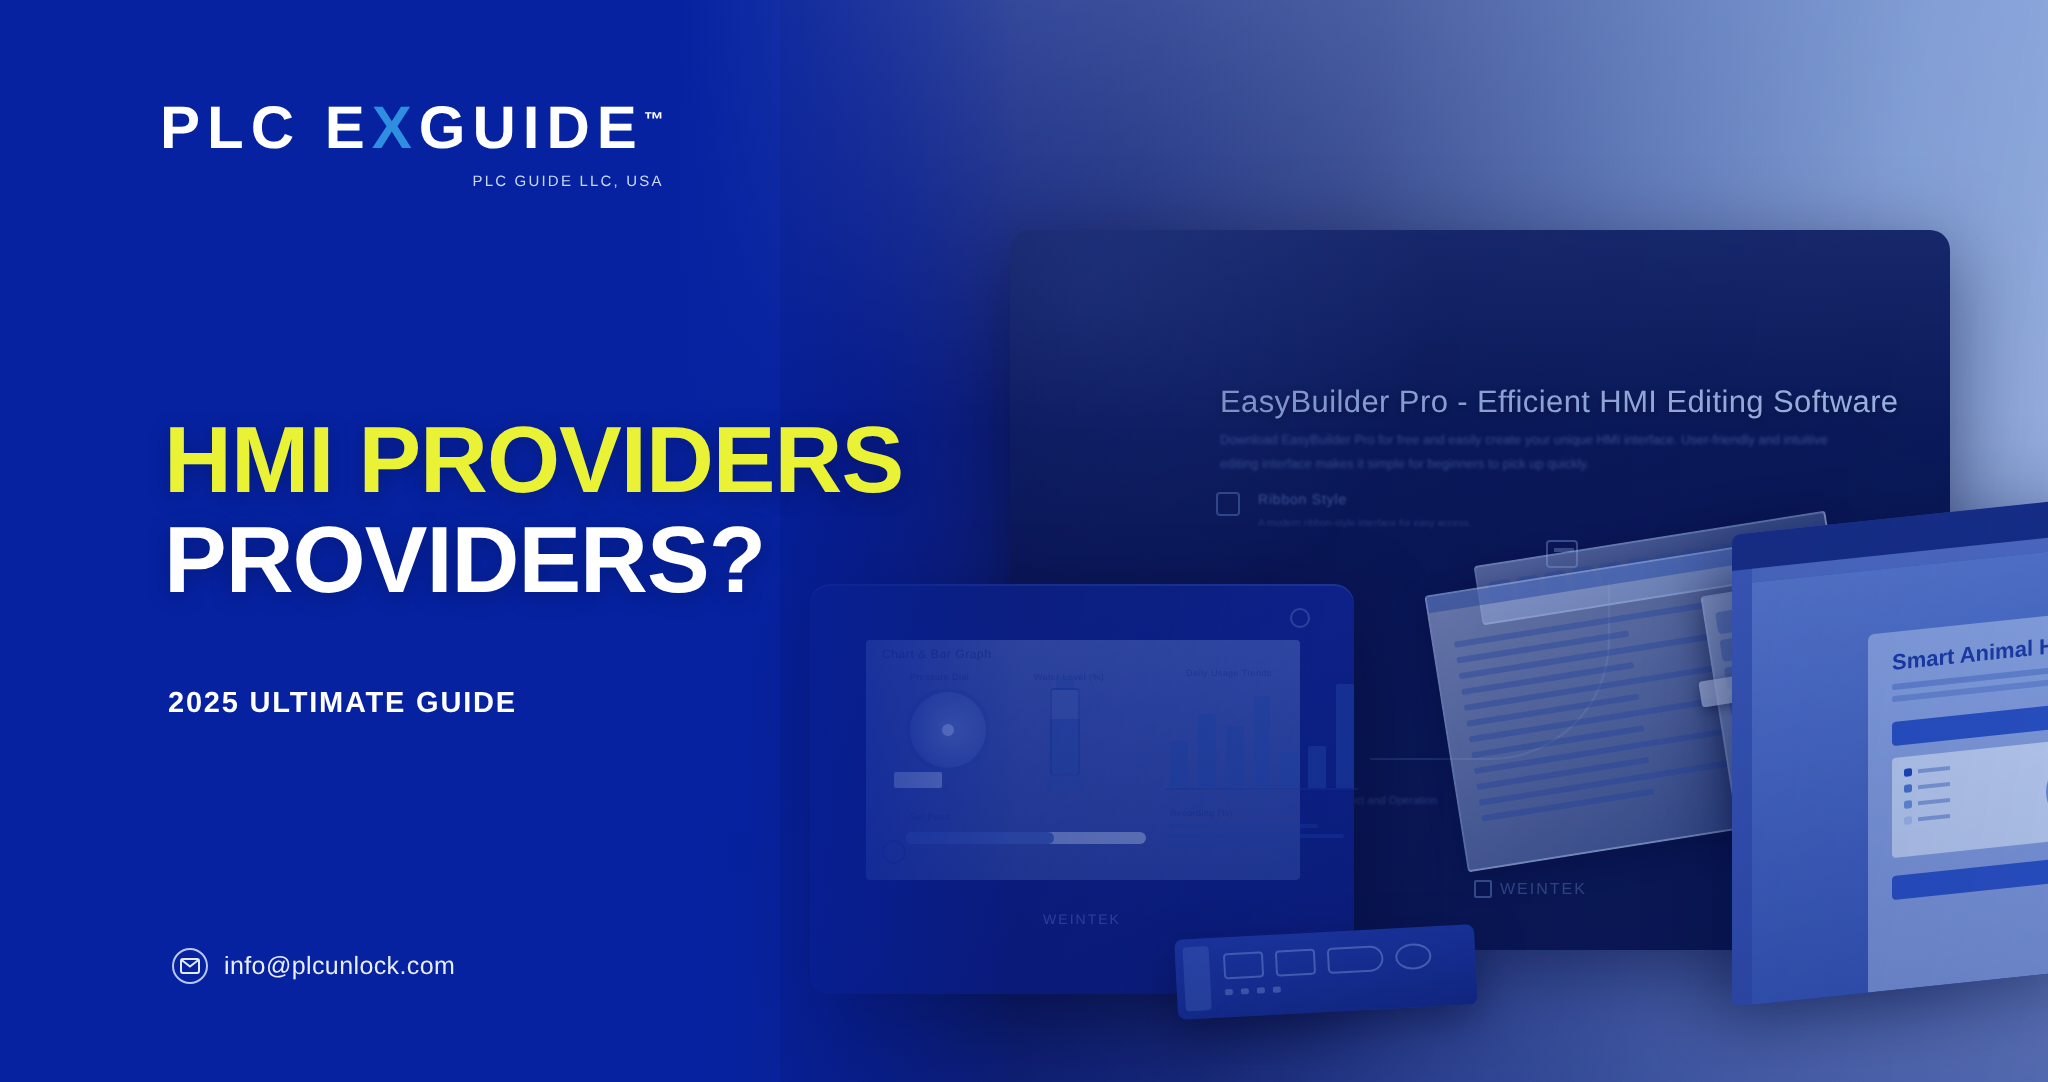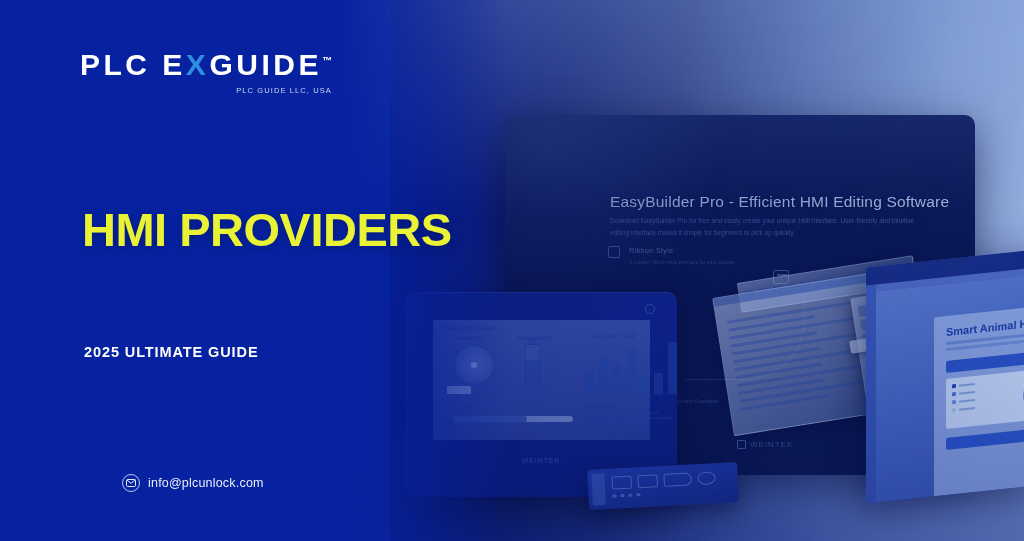--- a/index.html
+++ b/index.html
@@ -287,21 +287,21 @@
   }
   .headline .accent { color:#E9F234; }
   .subhead {
     position:absolute; left:84px; top:344px;
     font-size:14.5px; font-weight:bold; letter-spacing:0.9px; color:#FFFFFF;
   }
 
   
   .footer {
     position:absolute; left:86px; top:474px;
-    display:flex; align-items:center; gap:28px;margin-left:36px;
+    display:flex; align-items:center; gap:28px;
   }
   .f-item { display:flex; align-items:center; gap:8px; }
   .f-icon {
     width:18px; height:18px; border-radius:50%;
     border:1px solid rgba(215,228,250,0.85);
     display:flex; align-items:center; justify-content:center;
     color:#E3EBFA;
   }
   .f-icon svg { display:block; }
   .f-text { color:#E8EEFB; font-size:12.5px; letter-spacing:0.2px; }
@@ -499,20 +499,21 @@
   <div class="bg-left-solid"></div>
   <div class="bg-left-fade"></div>
 
   <div class="logo">
     <div class="logo-word"><span>PLC</span>&nbsp;<span>E</span><span class="x">X</span><span>GUIDE</span><span class="logo-tm">™</span></div>
     <div class="logo-sub">PLC GUIDE LLC, USA</div>
   </div>
 
   <div class="headline">
     <div class="accent">HMI PROVIDERS</div>
+    <div>PROVIDERS?</div>
   </div>
 
   <div class="subhead">2025 ULTIMATE GUIDE</div>
 
   <div class="footer">
     <div class="f-item">
       <span class="f-icon">
         <svg width="10" height="8" viewBox="0 0 10 8" fill="none" stroke="currentColor" stroke-width="1">
           <rect x="0.5" y="0.5" width="9" height="7" rx="1"></rect>
           <path d="M0.8 1L5 4.3L9.2 1"></path>

